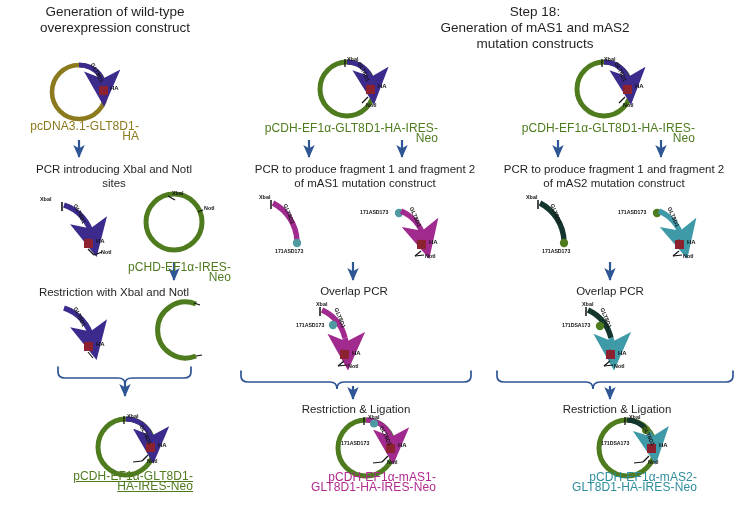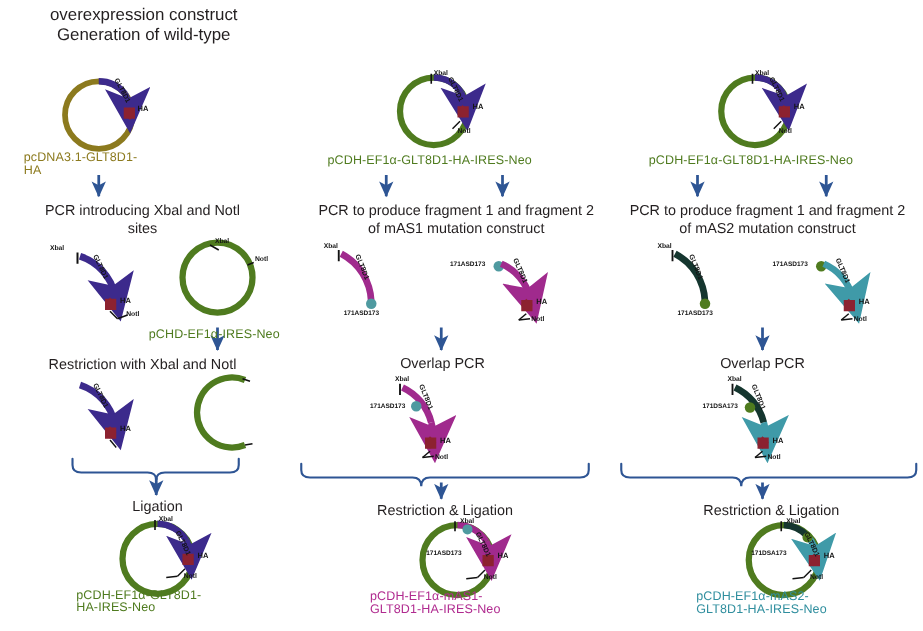--- a/index.html
+++ b/index.html
@@ -2,40 +2,45 @@
 <html><head>
 <meta charset="utf-8">
 <style>
   html,body{margin:0;padding:0;background:#ffffff;}
   body{width:738px;height:505px;position:relative;overflow:hidden;
        font-family:"Liberation Sans", sans-serif;color:#1a1a1a;}
   .canvas{position:absolute;left:0;top:0;width:738px;height:505px;}
   svg.layer{position:absolute;left:0;top:0;width:738px;height:505px;pointer-events:none;}
   .ttl{position:absolute;text-align:center;font-size:13.5px;line-height:16px;color:#231f20;}
   .step-lbl{position:absolute;text-align:center;font-size:11.5px;line-height:14px;color:#231f20;}
-  .plas-lbl{position:absolute;text-align:left;font-size:10px;line-height:9.5px;letter-spacing:.1px;}
+  .plas-lbl{position:absolute;text-align:right;font-size:12px;line-height:9.5px;letter-spacing:.1px;}
   .site-lbl{position:absolute;font-size:5.4px;line-height:6px;color:#141414;font-weight:bold;}
   .mut-lbl{position:absolute;font-size:5.2px;line-height:6px;color:#141414;font-weight:bold;white-space:nowrap;}
   .gene-lbl{position:absolute;font-size:5.6px;color:#141414;font-weight:bold;white-space:nowrap;}
   .ha-lbl{position:absolute;font-size:6px;color:#141414;font-weight:bold;}
   .c-olive{color:#8c7a1e;}
   .c-green{color:#4f7b1f;}
   .c-mag{color:#b02a8f;}
   .c-teal{color:#2f8e9e;}
 </style>
 </head>
 <body>
 
 <div class="canvas">
 
   <div class="ttl" style="left:0px;top:4px;width:230px;">
+    <div>Generation of wild-type</div>
     <div>overexpression construct</div>
-    <div>Generation of wild-type</div>
-  </div>
-
+  </div>
+
+  <div class="ttl" style="left:370px;top:4px;width:330px;">
+    <div>Step 18:</div>
+    <div>Generation of mAS1 and mAS2</div>
+    <div>mutation constructs</div>
+  </div>
 
   <svg class="layer" viewBox="0 0 738 505">
     <defs>
       <marker id="ar" markerWidth="7" markerHeight="7" refX="5.4" refY="3" orient="auto">
         <path d="M0,0.4 L5.8,3 L0,5.6 L1.4,3 Z" fill="#2e5594"></path>
       </marker>
       <marker id="arP" markerWidth="8" markerHeight="8" refX="3" refY="3.5" orient="auto">
         <path d="M0,0 L7,3.5 L0,7 L1.6,3.5 Z" fill="#3c2a8c"></path>
       </marker>
       <marker id="arM" markerWidth="8" markerHeight="8" refX="3" refY="3.5" orient="auto">
@@ -230,28 +235,25 @@
   <div class="plas-lbl c-green" style="left:119px;top:249px;width:112px;margin-top:14px;">
     <div>pCHD-EF1α-IRES-Neo</div>
   </div>
 
   <div class="step-lbl" style="left:-2px;top:285px;width:232px;">
     <div>Restriction with Xbal and Notl</div>
   </div>
   <div class="gene-lbl" style="left:78px;top:306px;transform:rotate(64deg);transform-origin:left top;">GLT8D1</div>
   <div class="ha-lbl" style="left:96px;top:341px;">HA</div>
 
-  <div class="step-lbl" style="left:60px;top:399px;width:132px;">
-    <div>Ligation</div>
-  </div>
   <div class="site-lbl" style="left:127px;top:413px;">Xbal</div>
   <div class="gene-lbl" style="left:144px;top:424px;transform:rotate(64deg);transform-origin:left top;">GLT8D1</div>
   <div class="ha-lbl" style="left:158px;top:442px;">HA</div>
   <div class="site-lbl" style="left:147px;top:458px;">Notl</div>
-  <div class="plas-lbl c-green" style="left:61px;top:472px;width:132px;">
+  <div class="plas-lbl c-green" style="left:61px;top:472px;width:132px;text-decoration:underline;">
     <div>pCDH-EF1α-GLT8D1-</div>
     <div>HA-IRES-Neo</div>
   </div>
 
   <div class="site-lbl" style="left:347px;top:56px;">Xbal</div>
   <div class="gene-lbl" style="left:362px;top:61px;transform:rotate(64deg);transform-origin:left top;">GLT8D1</div>
   <div class="ha-lbl" style="left:378px;top:83px;">HA</div>
   <div class="site-lbl" style="left:366px;top:102px;">Notl</div>
   <div class="plas-lbl c-green" style="left:262px;top:124px;width:176px;">
     <div>pCDH-EF1α-GLT8D1-HA-IRES-Neo</div>

